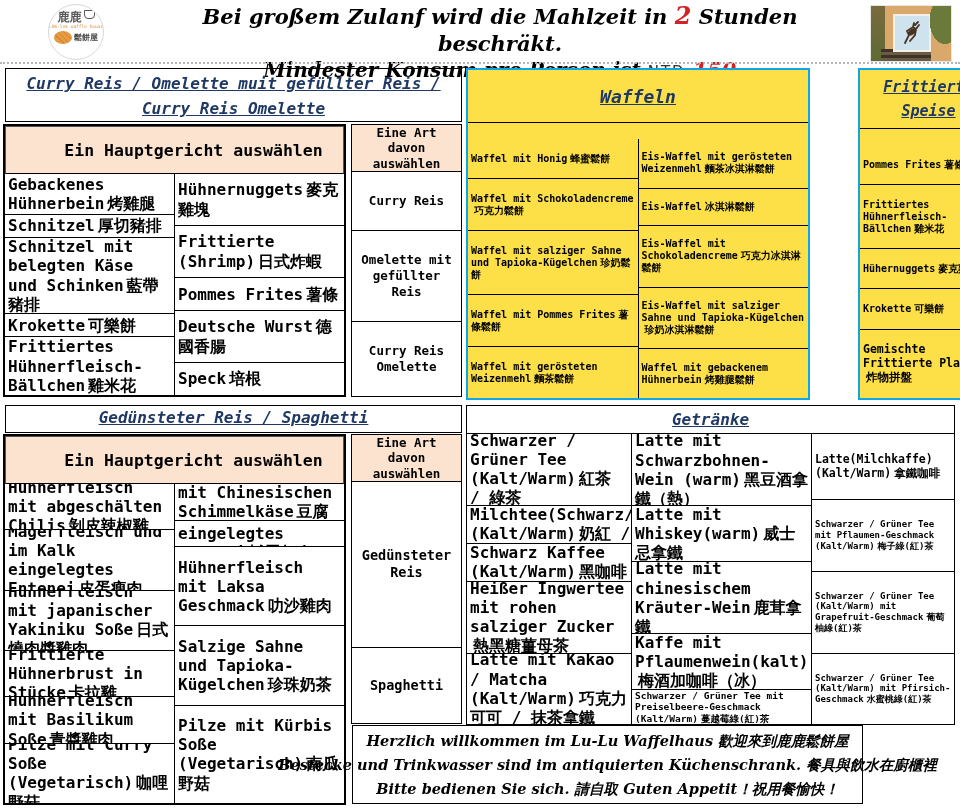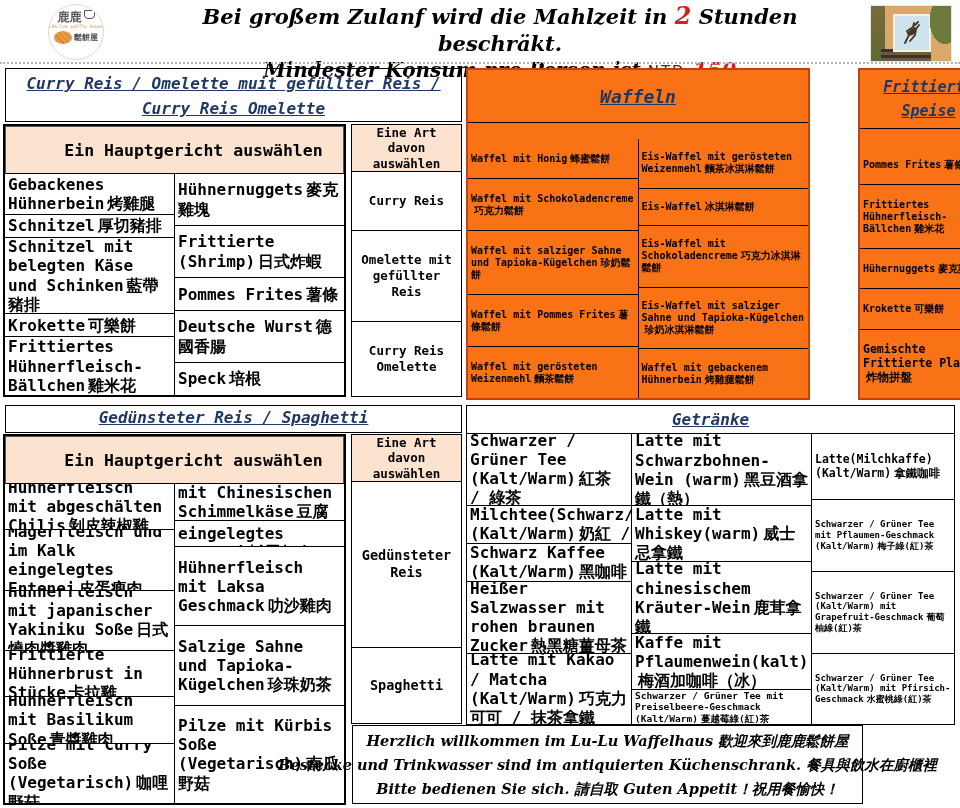--- a/index.html
+++ b/index.html
@@ -36,21 +36,21 @@
   .photo .plant-l{position:absolute;left:0;top:0;width:14px;height:57px;
      background:linear-gradient(#7a6a3d,#5d6b33);}
   .photo .plant-r{position:absolute;right:-6px;top:-4px;width:30px;height:46px;
      background:radial-gradient(ellipse at 60% 40%,#6b7a3a 0 60%,transparent 61%);}
   .photo .steps{position:absolute;left:10px;bottom:0;width:50px;height:12px;
      background:repeating-linear-gradient(#3c3228 0 3px,#6b5a44 3px 6px);}
   .photo .sign{position:absolute;left:22px;top:8px;width:34px;height:34px;
      background:#cfe3ef;border:2px solid #f2f0e8;display:flex;align-items:center;justify-content:center;}
 
   
-  .box{border:2px solid #c2410c;background:#f97316;gap:16px;}
+  .box{border:2px solid #0ea5e9;background:#fde047;gap:16px;}
   .sec-title{color:#1f3864;font-style:italic;font-weight:bold;text-align:center;
      text-decoration:underline;}
   .s1-title{left:5px;top:68px;width:457px;height:54px;border:1.5px solid #000;
      font-size:16px;line-height:25px;padding-top:2px;}
   .s4-title{left:5px;top:405px;width:457px;height:28px;border:1.5px solid #000;
      font-size:16px;line-height:24px;}
   .peach{background:#fbe3cf;border-bottom:1.5px solid #000;display:flex;
      align-items:center;justify-content:center;text-align:center;font-weight:bold;}
   .main-hdr{height:46px;font-size:16.5px;flex:0 0 auto;border:1px solid #555;border-bottom:1.5px solid #000;padding-left:38px;}
   .table{display:flex;flex-direction:column;}
@@ -337,21 +337,21 @@
     <div class="cell">
           <span class="txt"><span class="de">Schwarzer / Grüner Tee (Kalt/Warm)</span><span class="zh">紅茶 / 綠茶</span></span>
         </div>
         <div class="cell">
           <span class="txt"><span class="de">Milchtee(Schwarz/grün) (Kalt/Warm)</span><span class="zh">奶紅 / 奶綠</span></span>
         </div>
         <div class="cell">
           <span class="txt"><span class="de">Schwarz Kaffee (Kalt/Warm)</span><span class="zh">黑咖啡</span></span>
         </div>
         <div class="cell">
-          <span class="txt"><span class="de">Heißer Salzwasser mit rohen braunen Zucker</span><span class="zh">熱黑糖薑母茶</span></span>
+          <span class="txt"><span class="de">Heißer Ingwertee mit rohen salziger Zucker</span><span class="zh">熱黑糖薑母茶</span></span>
         </div>
         <div class="cell">
           <span class="txt"><span class="de">Latte mit Kakao / Matcha (Kalt/Warm)</span><span class="zh">巧克力可可 / 抹茶拿鐵</span></span>
         </div>
       </div>
     <div class="col gcolB">
 
     <div class="cell">
           <span class="txt"><span class="de">Latte mit Schwarzbohnen-Wein (warm)</span><span class="zh">黑豆酒拿鐵（熱）</span></span>
         </div>

